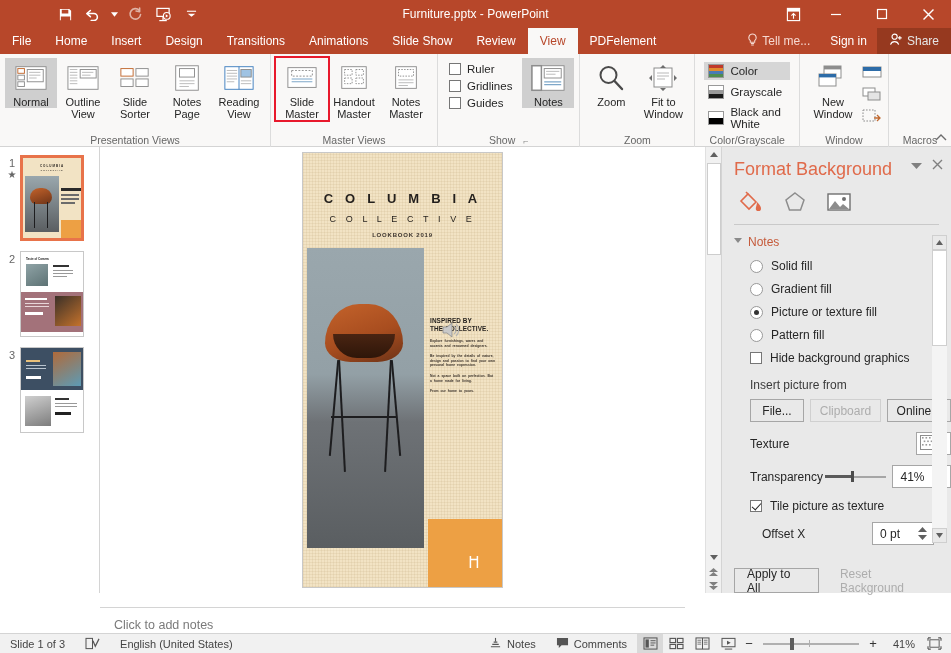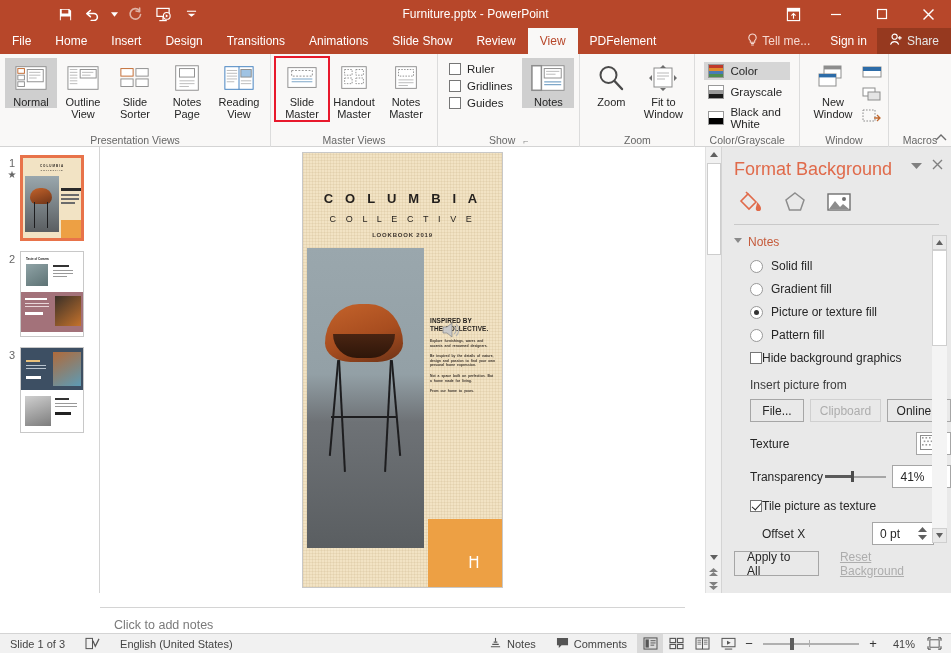--- a/index.html
+++ b/index.html
@@ -215,21 +215,21 @@
     color: #c55a3a; font-size: 12px; cursor: pointer;
   }
   .tri { width: 0; height: 0; border-left: 5px solid #8a8a8a; border-top: 4px solid transparent; border-bottom: 4px solid transparent; }
   .tri.down { border-left: 4px solid transparent; border-right: 4px solid transparent; border-top: 5px solid #8a8a8a; }
   .opt-list { padding-left: 28px; display: flex; flex-direction: column; gap: 9px; margin-top: 4px; }
   .radio-row { display: flex; align-items: center; gap: 8px; font-size: 12px; cursor: pointer; }
   .radio {
     width: 13px; height: 13px; border-radius: 50%; border: 1px solid #999; background: #fff; flex: none; position: relative;
   }
   .radio.on::after { content:""; position:absolute; left:3px; top:3px; width:5px; height:5px; border-radius:50%; background:#333; }
-  .chk-row2 { display: flex; align-items: center; gap: 0; font-size: 12px; cursor: pointer; }
+  .chk-row2 { display: flex; align-items: center; gap: 8px; font-size: 12px; cursor: pointer; }
   .insert-label { padding-left: 28px; margin-top: 13px; font-size: 12px; color: #3b3b3b; }
   .btn-row { display: flex; gap: 6px; padding-left: 28px; margin-top: 7px; }
   .pbtn {
     height: 23px; min-width: 54px; padding: 0 9px; background: #e9e9e9; border: 1px solid #a6a6a6;
     font-size: 12px; cursor: pointer; display: flex; align-items: center; justify-content: center;
   }
   .pbtn.dis { color: #adadad; border-color: #d0d0d0; }
   .form-row { display: flex; align-items: center; padding-left: 28px; margin-top: 10px; font-size: 12px; }
   .form-row .lbl2 { width: 112px; }
   .texture-btn {
@@ -256,28 +256,28 @@
   .panel-scroll { position: absolute; right: 4px; top: 10px; bottom: 8px; width: 15px; }
   .ps-up, .ps-dn {
     width: 15px; height: 15px; background: #e9e9e9; border: 1px solid #cfcfcf;
     display: flex; align-items: center; justify-content: center; cursor: pointer;
   }
   .ps-track { position: absolute; top: 15px; bottom: 15px; left: 0; width: 15px; background: #f4f4f4; }
   .ps-thumb { position: absolute; top: 0; left: 0; width: 15px; height: 96px; background: #fff; border: 1px solid #cfcfcf; cursor: pointer; }
   .ps-dn { position: absolute; bottom: 0; }
 
   .panel-footer {
-    height: 42px; display: flex; align-items: flex-start; gap: 8px; padding-left: 12px;
+    height: 42px; display: flex; align-items: flex-end; gap: 8px; padding-left: 12px;
     border-top: none;
   }
   .fbtn {
     height: 25px; padding: 0 12px; font-size: 12px; background: #e9e9e9;
     border: 1px solid #a6a6a6; display: flex; align-items: center; cursor: pointer;
   }
-  .fbtn.dis { color: #adadad; border-color: #e9e9e9; background: transparent; text-decoration: underline; }
+  .fbtn.dis { color: #adadad; border-color: #e9e9e9; background: transparent; }
 
   
   .statusbar {
     position: absolute; bottom: 0; left: 0; right: 0; height: 20px;
     background: #f1f1f1; border-top: 1px solid #d4d4d4;
     display: flex; align-items: center; font-size: 11px; color: #444;
   }
   .sb-item { padding: 0 10px; display: flex; align-items: center; gap: 5px; height: 20px; cursor: pointer; }
   .sb-spacer { flex: 1; }
   .sb-view { width: 26px; height: 20px; display: flex; align-items: center; justify-content: center; cursor: pointer; }

